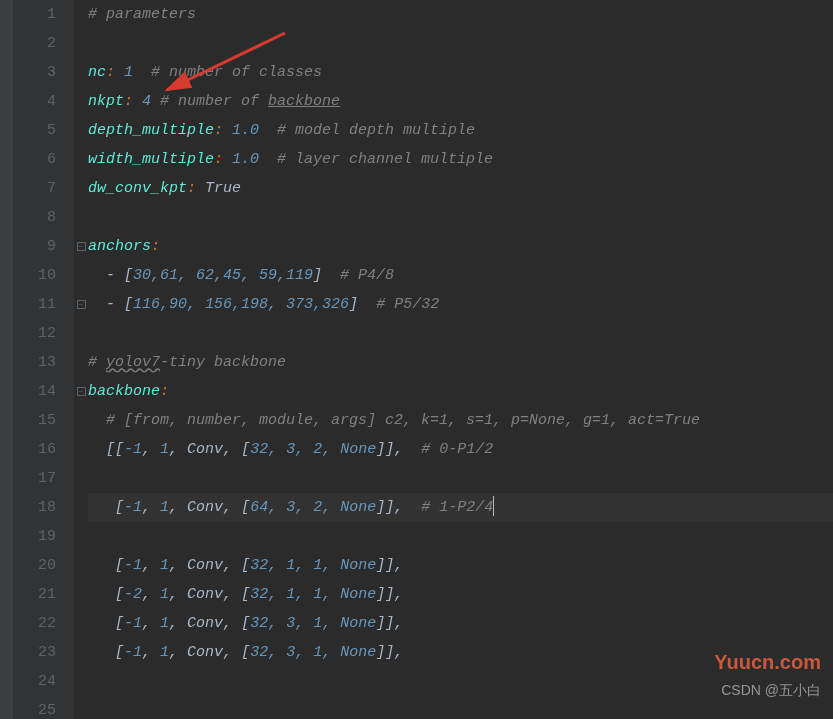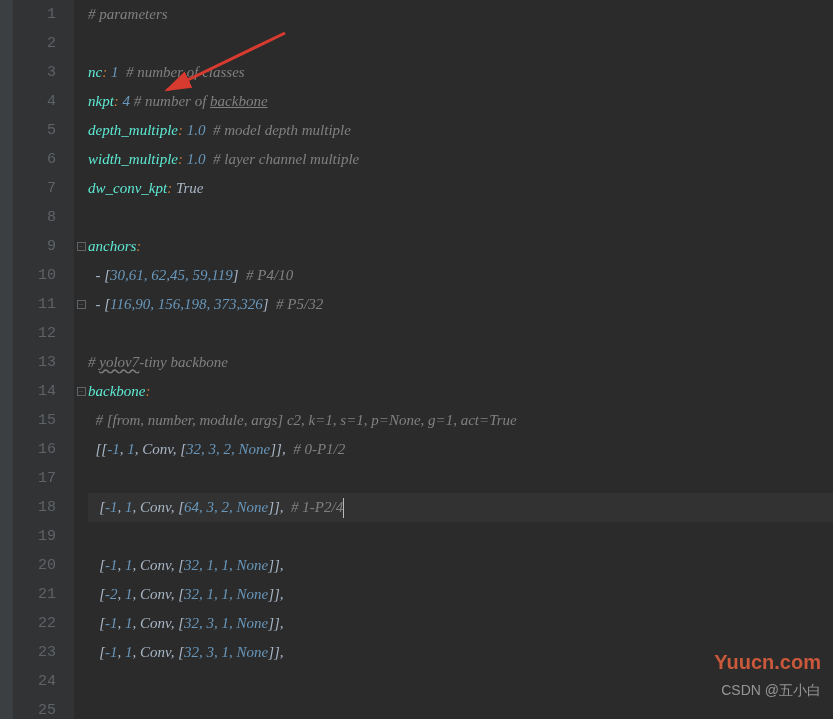--- a/index.html
+++ b/index.html
@@ -32,21 +32,21 @@
   font-style: normal;
   user-select: none;
 }
 .gutter .ln { height: 29px; }
 .code-area {
   flex: 1;
   background: #2b2b2b;
   position: relative;
   padding-left: 14px;
 }
-.line { height: 29px; white-space: pre; position: relative; font-family: Liberation Serif, serif; }
+.line { height: 29px; white-space: pre; position: relative; }
 .line.hl { background: #323232; }
 .fold-gutter {
   position: absolute;
   left: -14px;
   top: 0;
   width: 14px;
   height: 29px;
   display: flex;
   align-items: center;
   justify-content: center;
@@ -142,21 +142,21 @@
   <div class="code-area">
     <div class="line"><span class="comment"># parameters</span></div>
     <div class="line"></div>
     <div class="line"><span class="key">nc</span><span class="colon">: </span><span class="number">1</span><span class="plain">  </span><span class="comment"># number of classes</span></div>
     <div class="line"><span class="key">nkpt</span><span class="colon">: </span><span class="number">4</span><span class="plain"> </span><span class="comment"><span># number of </span><span class="underline-keypoints">backbone</span></span></div>
     <div class="line"><span class="key">depth_multiple</span><span class="colon">: </span><span class="number">1.0</span><span class="plain">  </span><span class="comment"># model depth multiple</span></div>
     <div class="line"><span class="key">width_multiple</span><span class="colon">: </span><span class="number">1.0</span><span class="plain">  </span><span class="comment"># layer channel multiple</span></div>
     <div class="line"><span class="key">dw_conv_kpt</span><span class="colon">: </span><span class="plain">True</span></div>
     <div class="line"></div>
     <div class="line"><span class="fold-gutter"><span class="fold-marker">−</span></span><span class="key">anchors</span><span class="colon">:</span></div>
-    <div class="line"><span class="plain">  </span><span class="dash">- </span><span class="bracket">[</span><span class="number">30,61, 62,45, 59,119</span><span class="bracket">]</span><span class="plain">  </span><span class="comment"># P4/10</span></div>
+    <div class="line"><span class="plain">  </span><span class="dash">- </span><span class="bracket">[</span><span class="number">30,61, 62,45, 59,119</span><span class="bracket">]</span><span class="plain">  </span><span class="comment"># P4/8</span></div>
     <div class="line"><span class="fold-gutter"><span class="fold-marker">−</span></span><span class="plain">  </span><span class="dash">- </span><span class="bracket">[</span><span class="number">116,90, 156,198, 373,326</span><span class="bracket">]</span><span class="plain">  </span><span class="comment"># P5/32</span></div>
     <div class="line"></div>
     <div class="line"><span class="comment"><span># </span><span class="wavy">yolov7</span><span>-tiny backbone</span></span></div>
     <div class="line"><span class="fold-gutter"><span class="fold-marker">−</span></span><span class="key">backbone</span><span class="colon">:</span></div>
     <div class="line"><span class="plain">  </span><span class="comment"># [from, number, module, args] c2, k=1, s=1, p=None, g=1, act=True</span></div>
     <div class="line"><span class="plain">  </span><span class="bracket">[[</span><span class="number">-1</span><span class="plain">, </span><span class="number">1</span><span class="plain">, </span><span class="plain">Conv</span><span class="plain">, </span><span class="bracket">[</span><span class="number">32, 3, 2, None</span><span class="bracket">]],  </span><span class="comment"># 0-P1/2</span></div>
     <div class="line"></div>
     <div class="line hl"><span class="plain">  </span><span class="bracket"> [</span><span class="number">-1</span><span class="plain">, </span><span class="number">1</span><span class="plain">, </span><span class="plain">Conv</span><span class="plain">, </span><span class="bracket">[</span><span class="number">64, 3, 2, None</span><span class="bracket">]],  </span><span class="comment"># 1-P2/4</span><span class="cursor"></span></div>
     <div class="line"></div>
     <div class="line"><span class="plain">  </span><span class="bracket"> [</span><span class="number">-1</span><span class="plain">, </span><span class="number">1</span><span class="plain">, </span><span class="plain">Conv</span><span class="plain">, </span><span class="bracket">[</span><span class="number">32, 1, 1, None</span><span class="bracket">]],</span></div>

